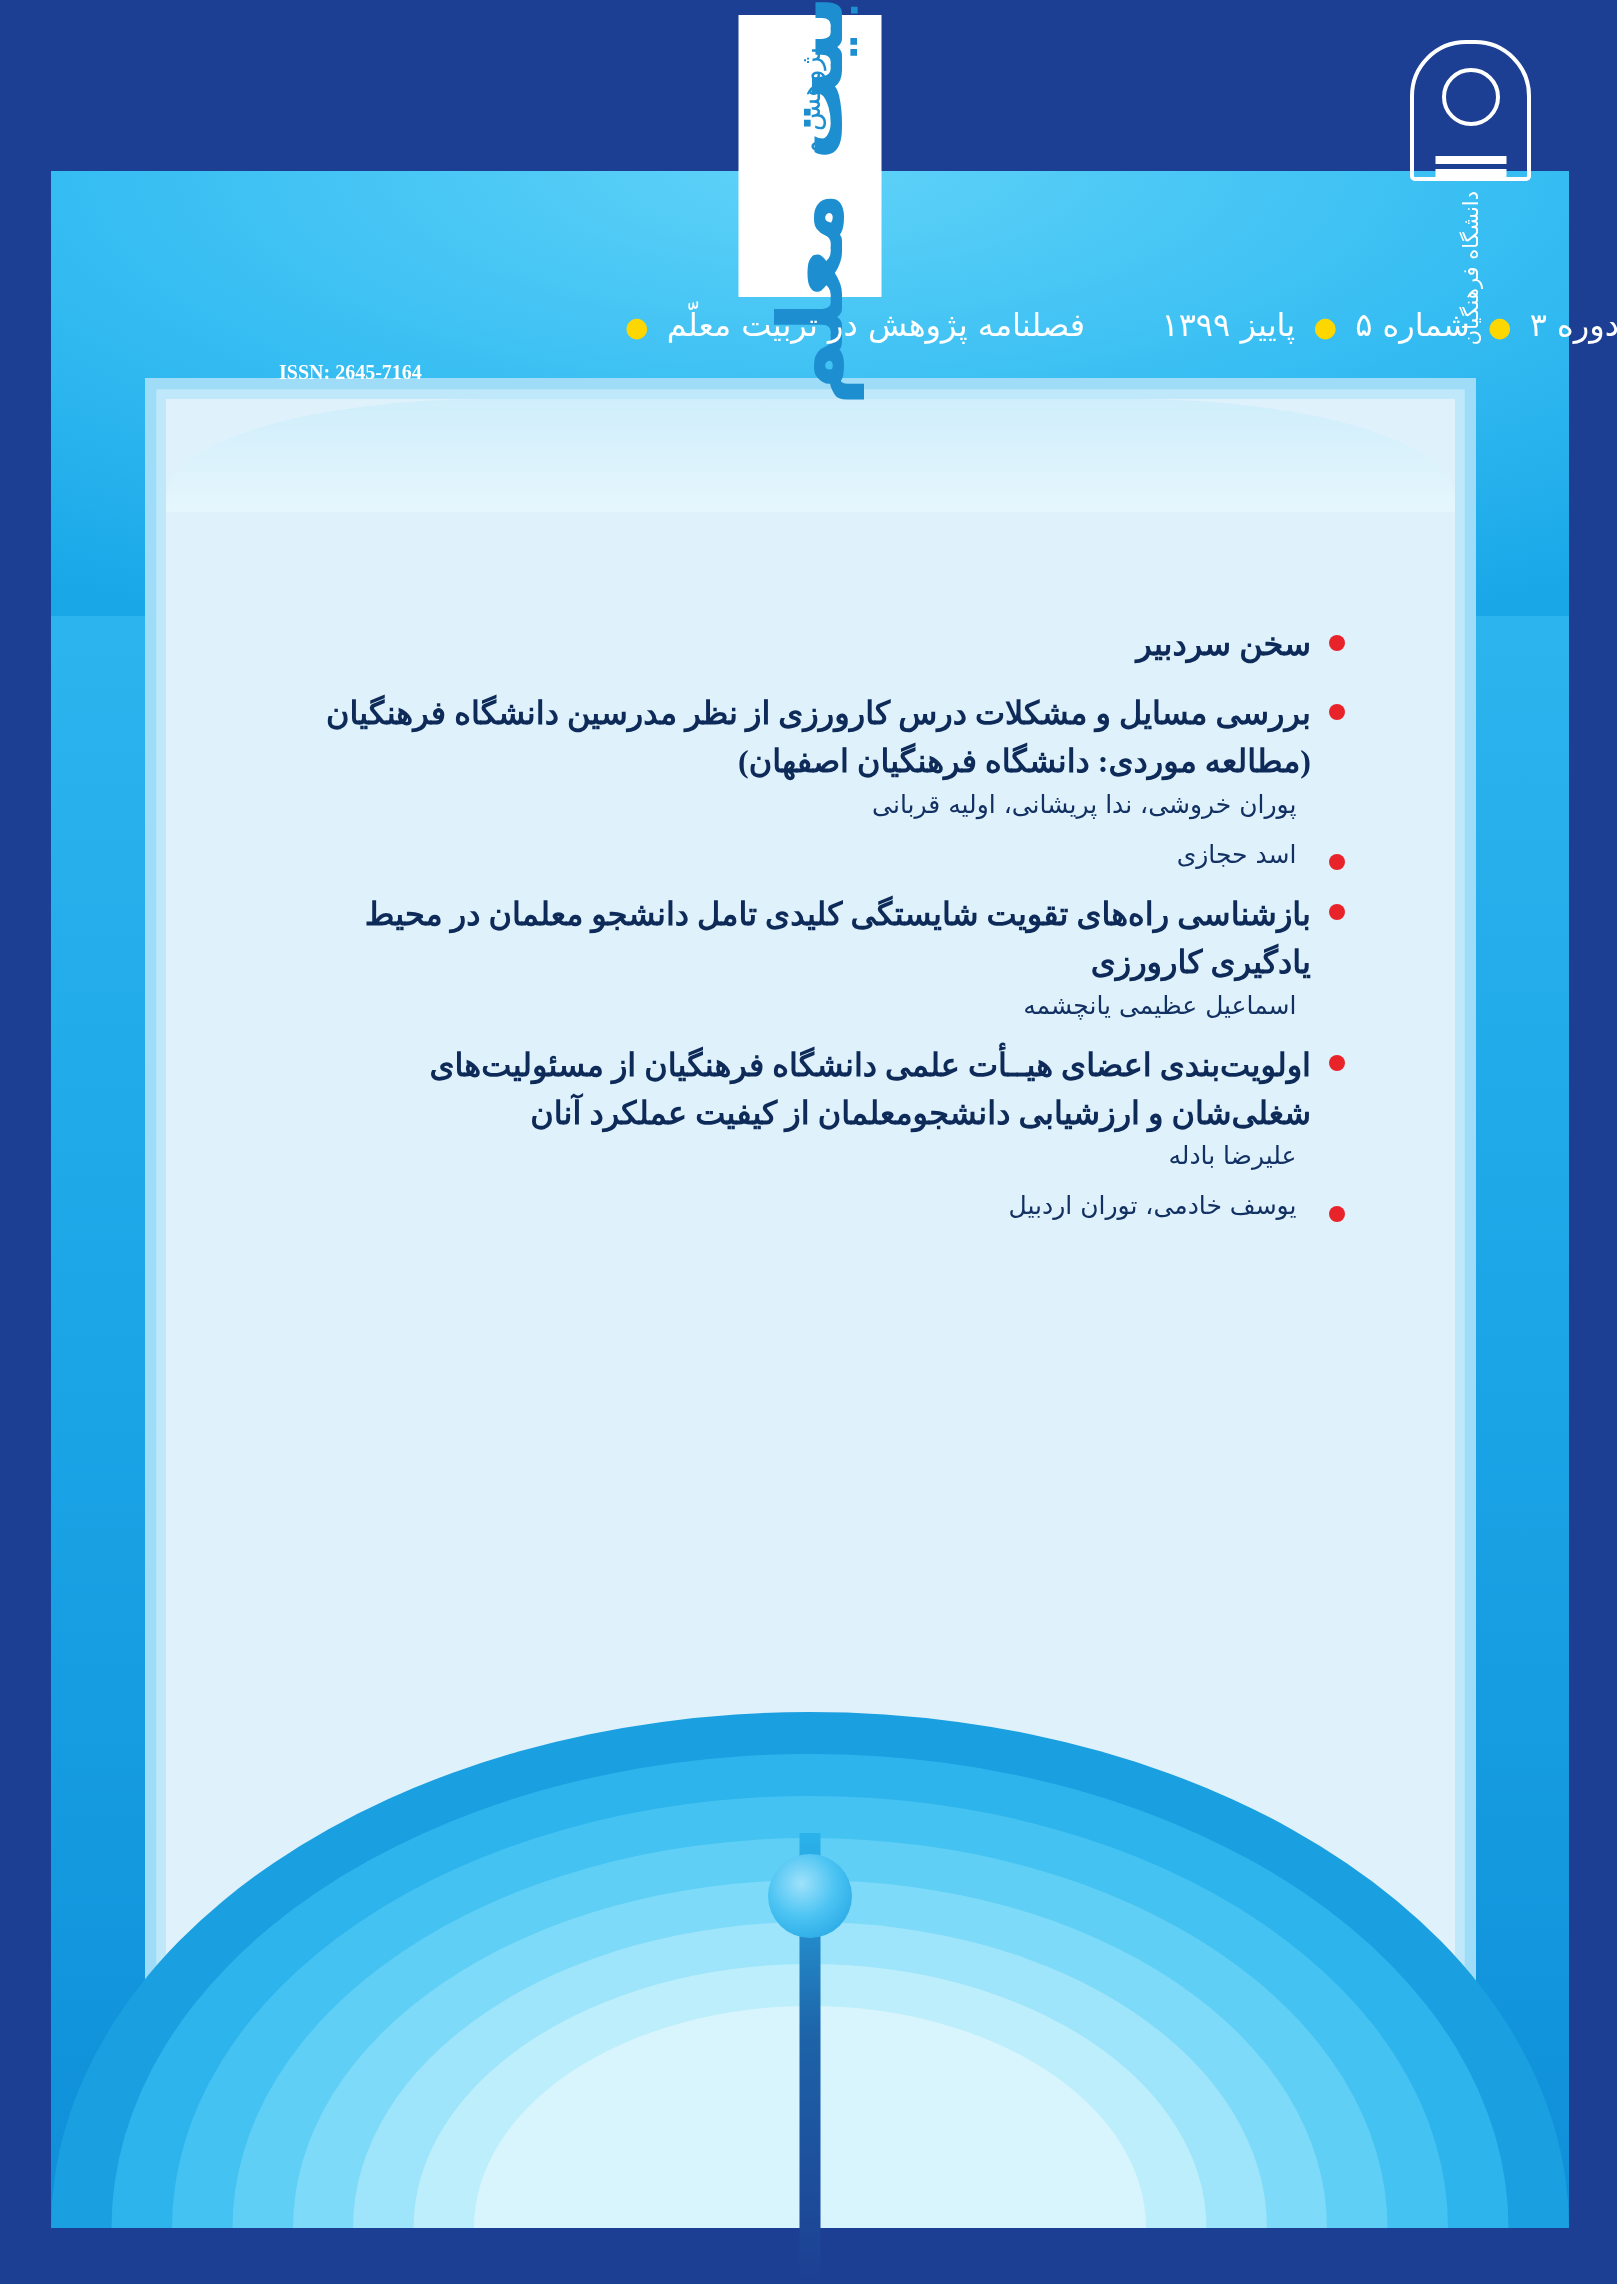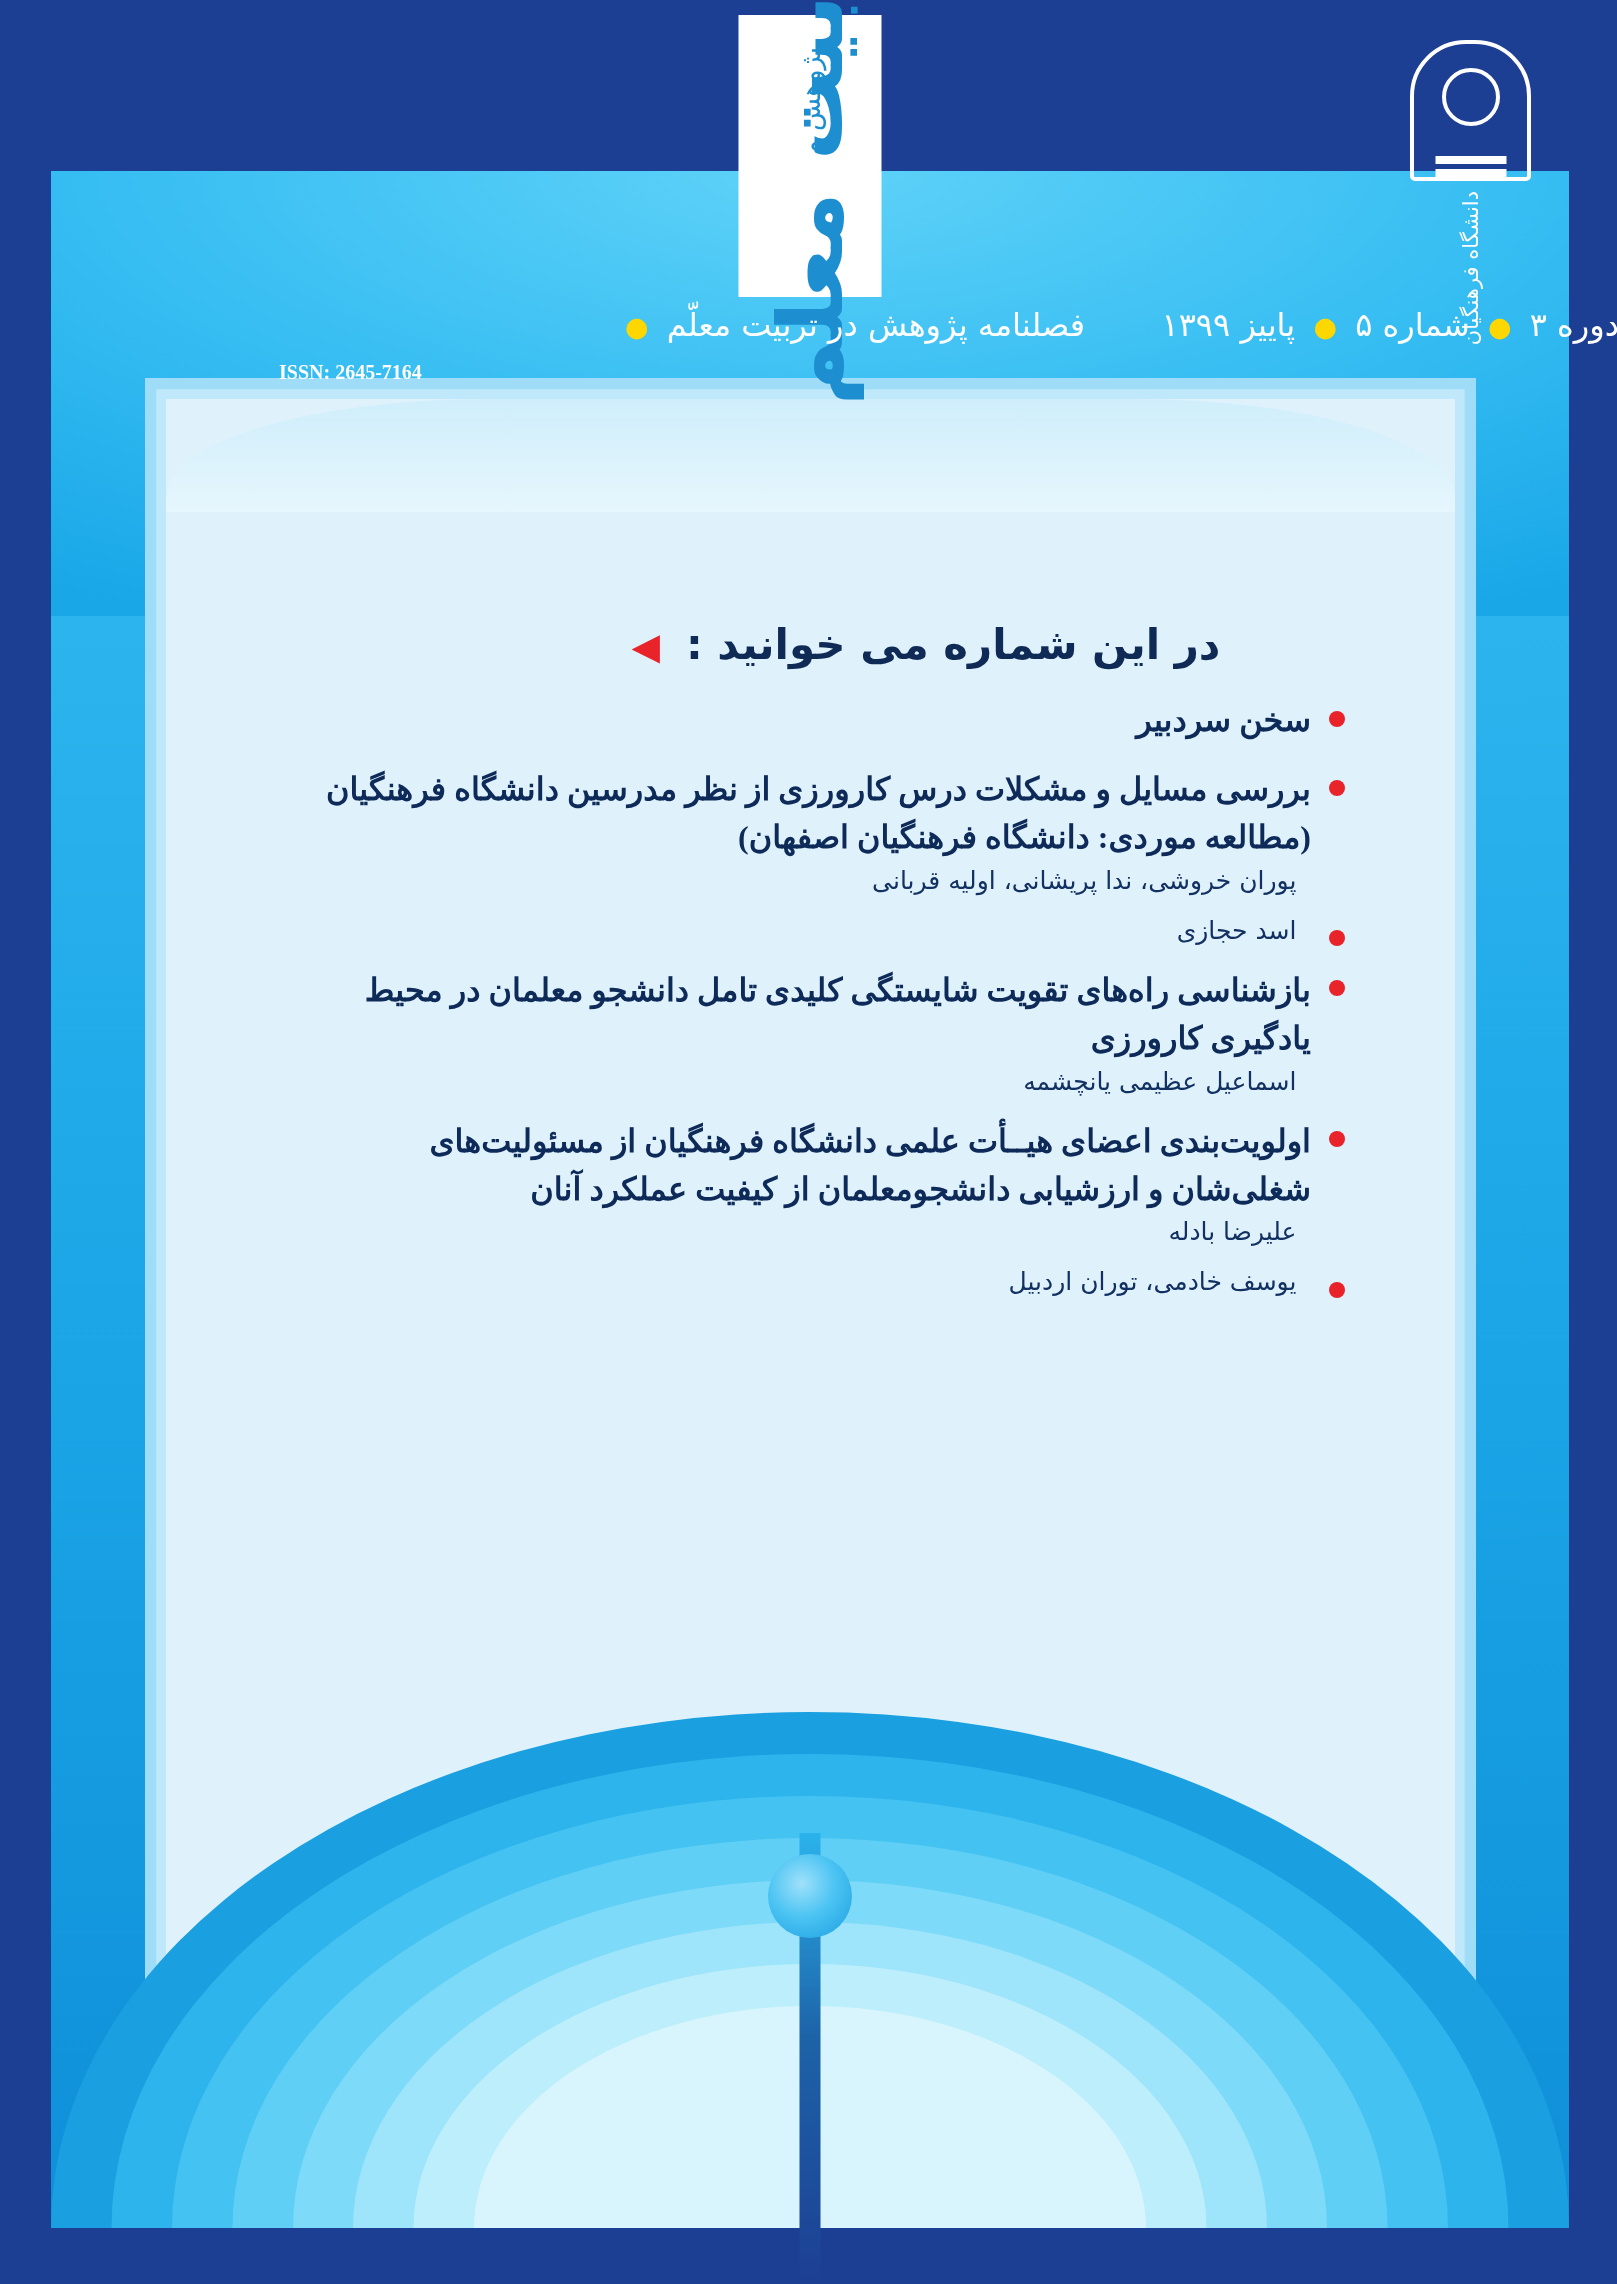--- a/index.html
+++ b/index.html
@@ -335,24 +335,20 @@
 
     <div class="issn">ISSN: 2645-7164</div>
   </div>
 
   <div class="uni-logo">
     <div class="mark"></div>
     <div class="uni-name">دانشگاه فرهنگیان</div>
   </div>
 
   <div class="contents">
-    <div class="contents-head">
-      <span>در این شماره می خوانید :</span>
-      <span class="tri">◀</span>
-    </div>
     <div id="entries">
         <div class="entry">
           <span class="bullet"></span>
           <div class="title">سخن سردبیر</div>
         </div>
         <div class="entry">
           <span class="bullet"></span>
           <div class="title">بررسی مسایل و مشکلات درس کارورزی از نظر مدرسین دانشگاه فرهنگیان (مطالعه موردی: دانشگاه فرهنگیان اصفهان)</div>
           <div class="authors">پوران خروشی، ندا پریشانی، اولیه قربانی</div>
         </div>

